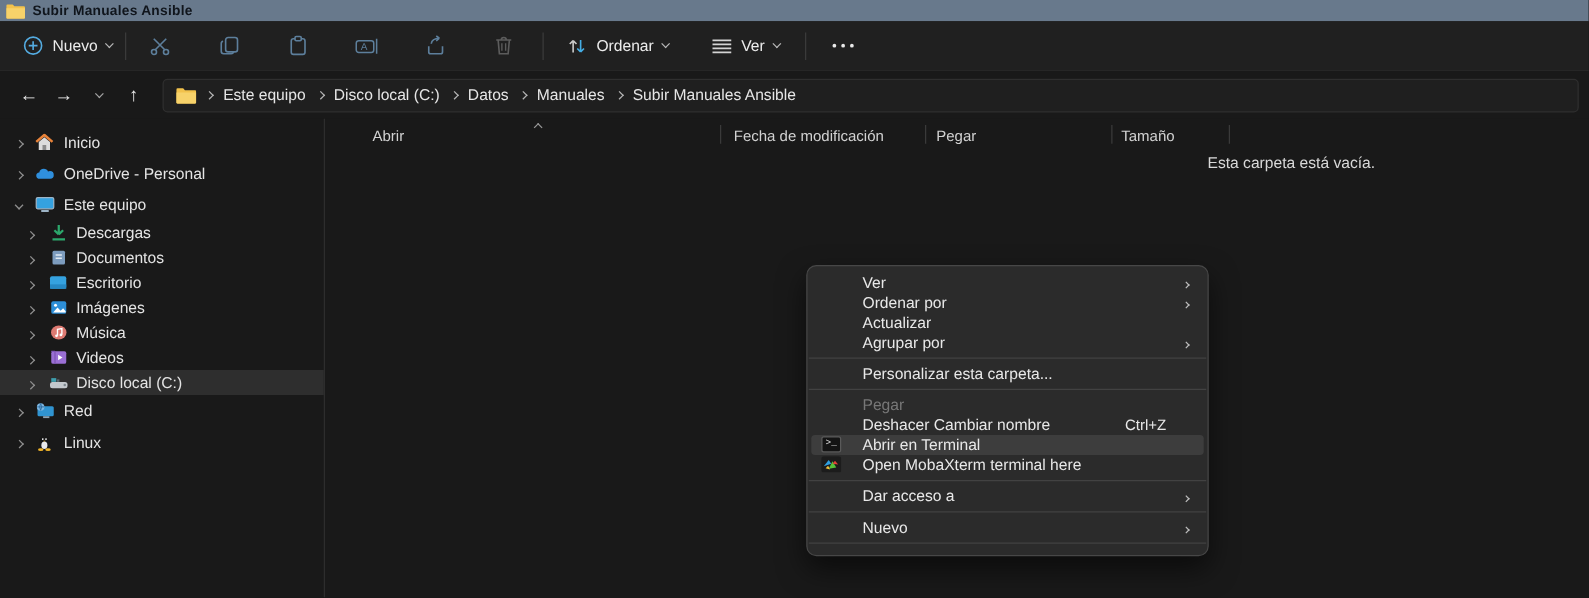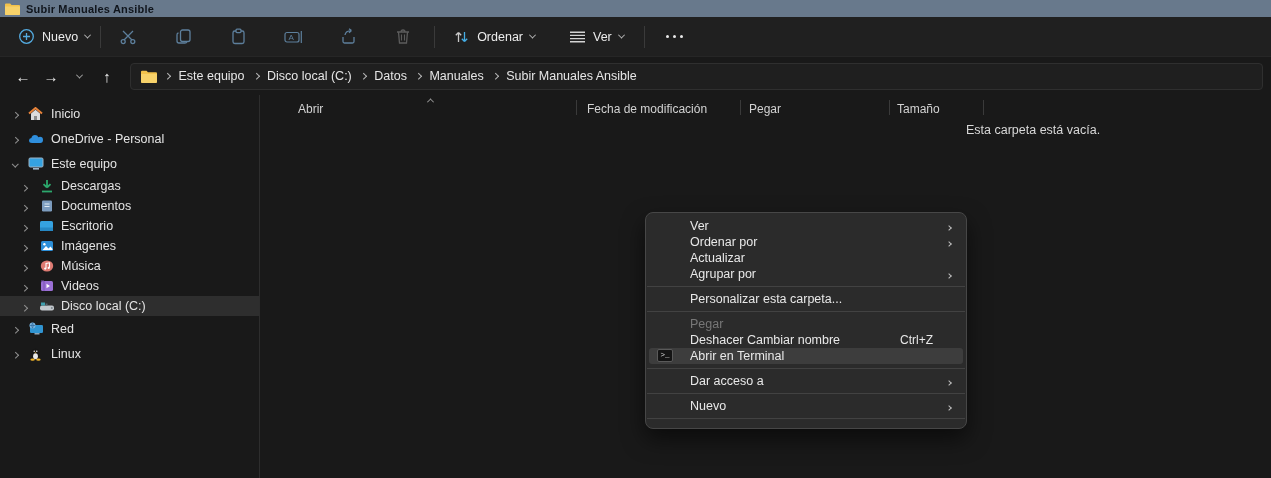--- a/index.html
+++ b/index.html
@@ -381,20 +381,32 @@
   <div class="mitem">
     <span class="mlabel">Deshacer Cambiar nombre</span>
     <span class="shortcut">Ctrl+Z</span>
   </div>
   <div class="mitem hl">
     <span class="micon">
         <span class="termicon">&gt;_</span>
       </span>
     <span class="mlabel">Abrir en Terminal</span>
   </div>
+  <div class="mitem">
+    <span class="micon">
+      <svg width="16" height="13" viewBox="0 0 16 13">
+          <rect x="0" y="0" width="16" height="13" rx="2" fill="#1c1c1c"></rect>
+          <path d="M2 8 L6 3 L8 6 Z" fill="#2e9fe0"></path>
+          <path d="M6 10 L9 4 L12 9 Z" fill="#57c23a"></path>
+          <path d="M9 6 L11 3.5 L13.5 6.5 Z" fill="#e04338"></path>
+          <path d="M3.5 9.5 L5.5 7.5 L7 10.5 Z" fill="#f5c13b"></path>
+        </svg>
+    </span>
+    <span class="mlabel">Open MobaXterm terminal here</span>
+  </div>
   <div class="msep"></div>
   <div class="mitem">
     <span class="mlabel">Dar acceso a</span>
     <span class="marrow"><span class="chev right"></span></span>
   </div>
   <div class="msep"></div>
   <div class="mitem">
     <span class="mlabel">Nuevo</span>
     <span class="marrow"><span class="chev right"></span></span>
   </div>

